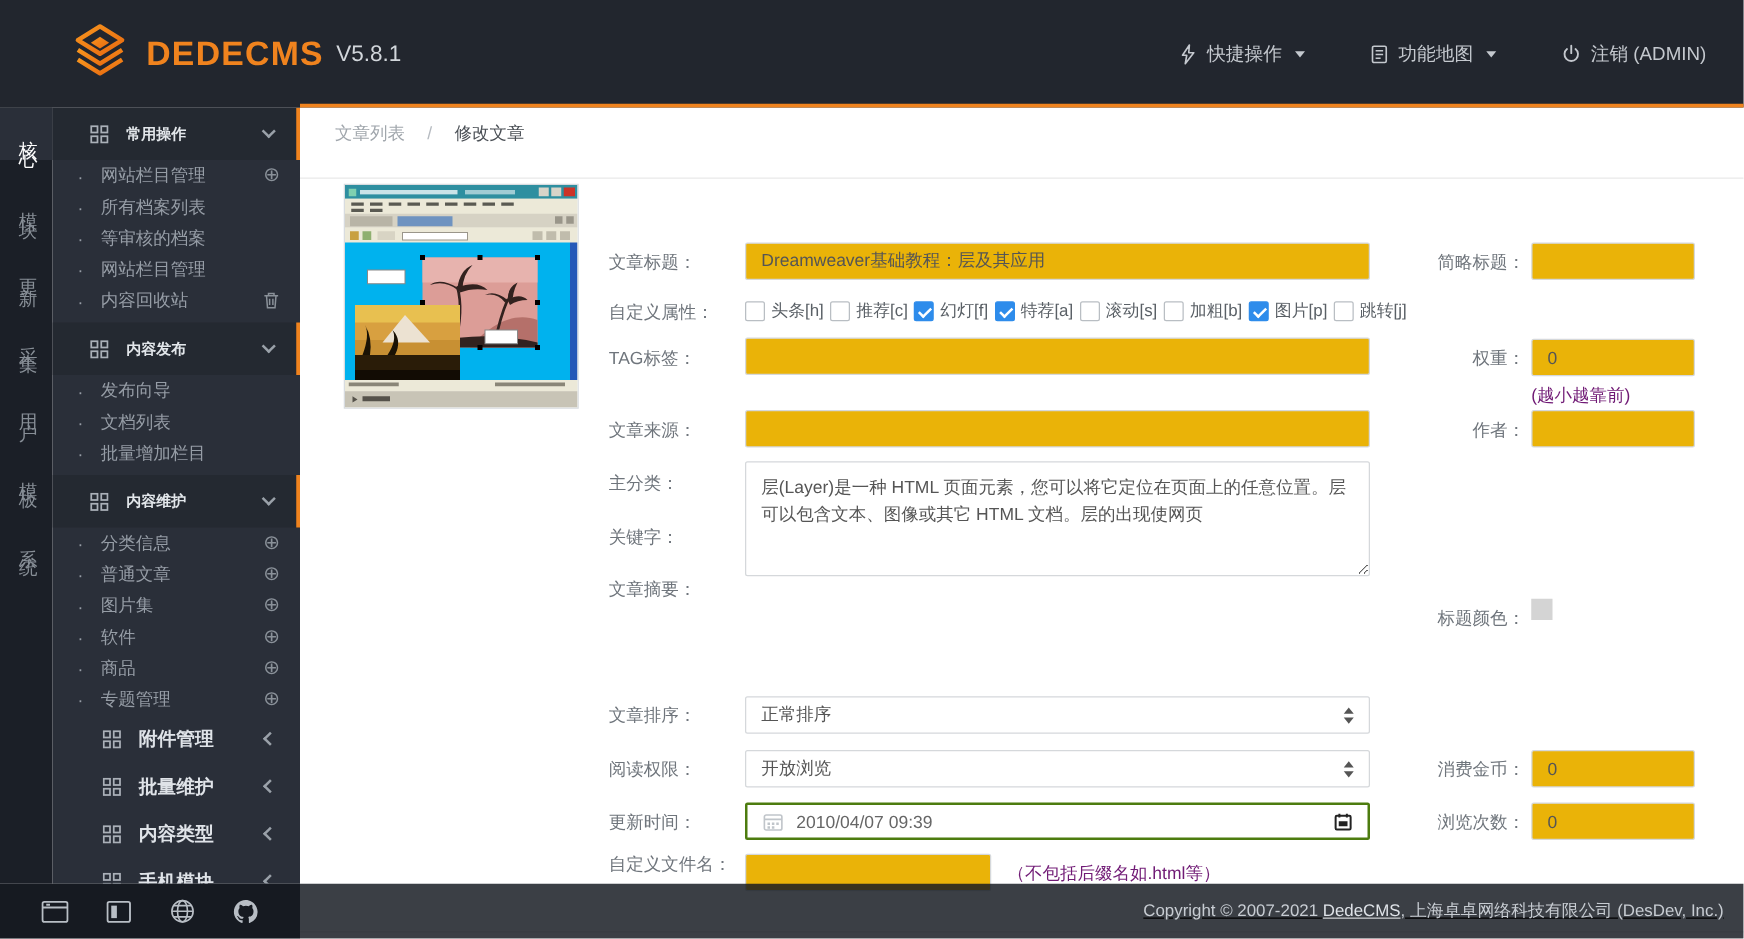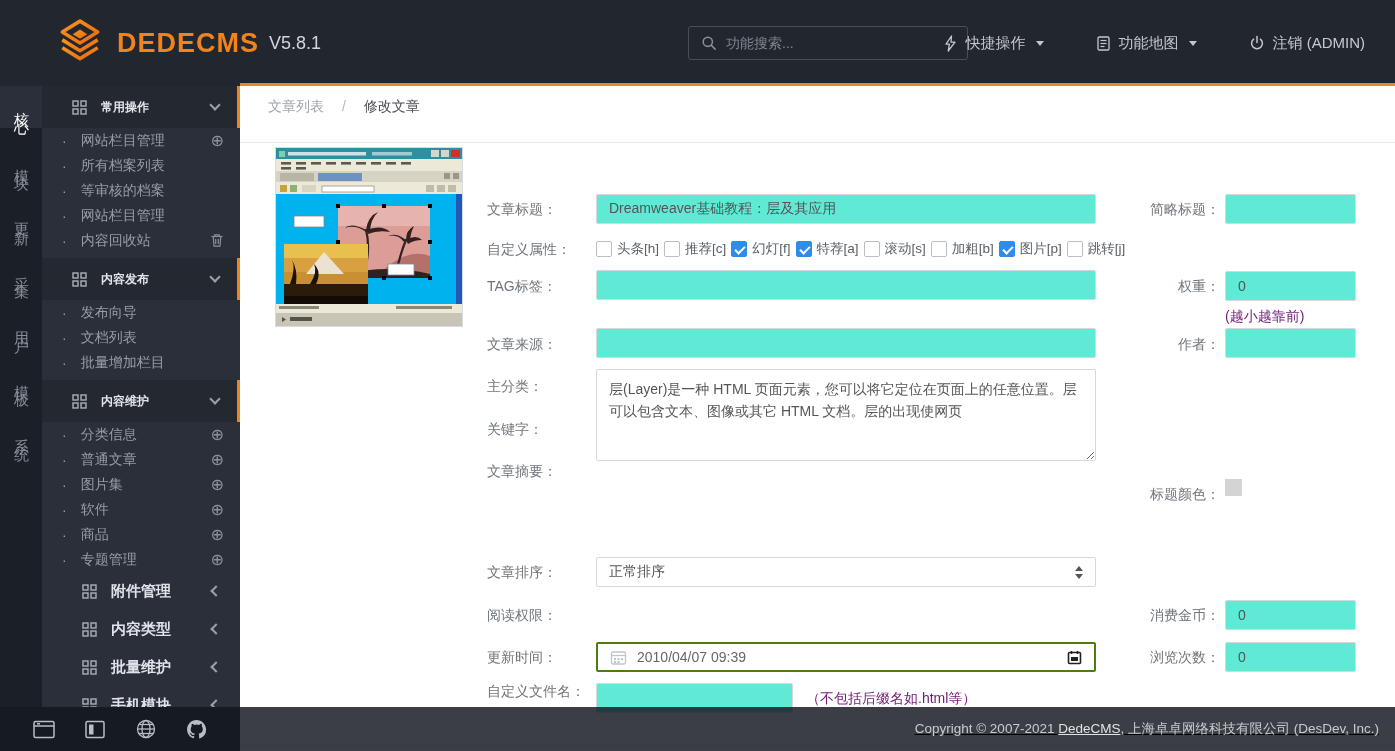--- a/index.html
+++ b/index.html
@@ -54,21 +54,21 @@
 
   
   .main{position:absolute;left:240px;top:86px;right:0;bottom:0;background:#fff;overflow:hidden;}
   .breadcrumb{height:57px;line-height:41px;border-bottom:1px solid #e9e9e9;padding-left:28px;font-size:14px;}
   .bc-1{color:#a0a6ac;cursor:pointer;} .bc-sep{color:#b5bac0;margin:0 14px;} .bc-2{color:#4a4f55;}
 
   .form-canvas{position:absolute;left:0;top:42px;right:0;bottom:0;}
   .thumb{position:absolute;left:35px;top:19px;width:188px;height:180px;border:1px solid #d8dce0;background:#fff;cursor:pointer;}
   .flabel{position:absolute;left:247px;width:102px;color:#6f757c;font-size:14px;line-height:17px;}
   .flabel.r{left:880px;width:100px;text-align:right;}
-  .inp{position:absolute;height:30px;border:1px solid #d5d8db;border-radius:2px;background:#5eead4;color:#555;font-size:14px;padding:0 12px;outline:none;font-family:inherit;}
+  .inp{position:absolute;height:30px;border:1px solid #d5d8db;border-radius:2px;background:#eab308;color:#555;font-size:14px;padding:0 12px;outline:none;font-family:inherit;}
   .inp.w1{left:356px;width:500px;}
   .inp.w2{left:985px;width:131px;}
   .selectbox{position:absolute;left:356px;width:500px;height:30px;border:1px solid #d5d8db;border-radius:2px;color:#555;font-size:14px;display:flex;align-items:center;padding:0 12px;cursor:pointer;}
   .stepper{margin-left:auto;display:flex;flex-direction:column;gap:3px;}
   .stepper i{width:0;height:0;border-left:4px solid transparent;border-right:4px solid transparent;display:block;}
   .stepper .up{border-bottom:5px solid #555;} .stepper .dn{border-top:5px solid #555;}
   .attr-row{position:absolute;left:356px;top:26px;width:560px;display:flex;align-items:center;}
   .cb-item{display:flex;align-items:center;margin-right:5px;cursor:pointer;}
   .cb{width:16px;height:16px;border:1px solid #b9bec3;border-radius:2px;background:#fff;position:relative;margin-right:5px;flex:0 0 16px;}
   .cb.checked{background:var(--checkbox-blue);border-color:var(--checkbox-blue);}
@@ -103,27 +103,20 @@
         <path d="M24 3 L41 13.5 L24 24 L7 13.5 Z"></path>
         <path d="M7 21 L24 31.5 L41 21"></path>
         <path d="M7 28.5 L24 39 L41 28.5"></path>
       </g>
       <path d="M24 11 L31 15.5 L24 20 L17 15.5 Z" fill="url(#og)"></path>
     </svg>
     <span class="brand">DEDECMS</span>
     <span class="version">V5.8.1</span>
   </div>
 
-  <div class="search">
-    <svg width="16" height="16" viewBox="0 0 16 16">
-      <circle cx="6.8" cy="6.8" r="4.6" fill="none" stroke="#8a9199" stroke-width="1.5"></circle>
-      <line x1="10.4" y1="10.4" x2="14.2" y2="14.2" stroke="#8a9199" stroke-width="1.5" stroke-linecap="round"></line>
-    </svg>
-    <input type="text" placeholder="功能搜索..." style="">
-  </div>
 
   <div class="hdr-actions">
     <div class="hdr-item">
       <svg width="15" height="17" viewBox="0 0 15 17">
         <path d="M8.5 1 L3 9.2 h3.4 L5.2 16 L12 7.2 H8z" fill="none" stroke="#c4c8ce" stroke-width="1.3" stroke-linejoin="round"></path>
       </svg>
       <span>快捷操作</span>
       <span class="caret"></span>
     </div>
     <div class="hdr-item">
@@ -368,38 +361,38 @@
     <div class="row secc">
       <span class="m-grid">
         <svg width="15" height="15" viewBox="0 0 15 15" fill="none" stroke="currentColor" stroke-width="1.4">
           <rect x="1" y="1" width="5" height="5"></rect>
           <rect x="9" y="1" width="5" height="5"></rect>
           <rect x="1" y="9" width="5" height="5"></rect>
           <rect x="9" y="9" width="5" height="5"></rect>
         </svg>
       </span>
 
-      <span class="m-label">内容类型</span>
+      <span class="m-label">批量维护</span>
 
       <span class="m-right">
         <i class="chev left"></i>
       </span>
     </div>
 
     <div class="row secc">
       <span class="m-grid">
         <svg width="15" height="15" viewBox="0 0 15 15" fill="none" stroke="currentColor" stroke-width="1.4">
           <rect x="1" y="1" width="5" height="5"></rect>
           <rect x="9" y="1" width="5" height="5"></rect>
           <rect x="1" y="9" width="5" height="5"></rect>
           <rect x="9" y="9" width="5" height="5"></rect>
         </svg>
       </span>
 
-      <span class="m-label">批量维护</span>
+      <span class="m-label">内容类型</span>
 
       <span class="m-right">
         <i class="chev left"></i>
       </span>
     </div>
 
     <div class="row secc">
       <span class="m-grid">
         <svg width="15" height="15" viewBox="0 0 15 15" fill="none" stroke="currentColor" stroke-width="1.4">
           <rect x="1" y="1" width="5" height="5"></rect>
@@ -621,20 +614,27 @@
     <div class="flabel" style="top:436px">文章排序：</div>
     <div class="selectbox" style="top:429px">
       <span>正常排序</span>
       <span class="stepper">
           <i class="up"></i>
           <i class="dn"></i>
         </span>
     </div>
 
     <div class="flabel" style="top:479px">阅读权限：</div>
+    <div class="selectbox" style="top:472px">
+      <span>开放浏览</span>
+      <span class="stepper">
+          <i class="up"></i>
+          <i class="dn"></i>
+        </span>
+    </div>
 
     <div class="flabel" style="top:521px">更新时间：</div>
     <div class="datebox" style="top:514px">
       <svg width="17" height="17" viewBox="0 0 17 17">
         <rect x="1.5" y="3" width="14" height="12" rx="1.5" fill="none" stroke="#c0c5ca" stroke-width="1.3"></rect>
         <line x1="1.5" y1="6.5" x2="15.5" y2="6.5" stroke="#c0c5ca" stroke-width="1.3"></line>
         <g fill="#c0c5ca">
             <rect x="4" y="9" width="2" height="2"></rect>
             <rect x="7.5" y="9" width="2" height="2"></rect>
             <rect x="11" y="9" width="2" height="2"></rect>

